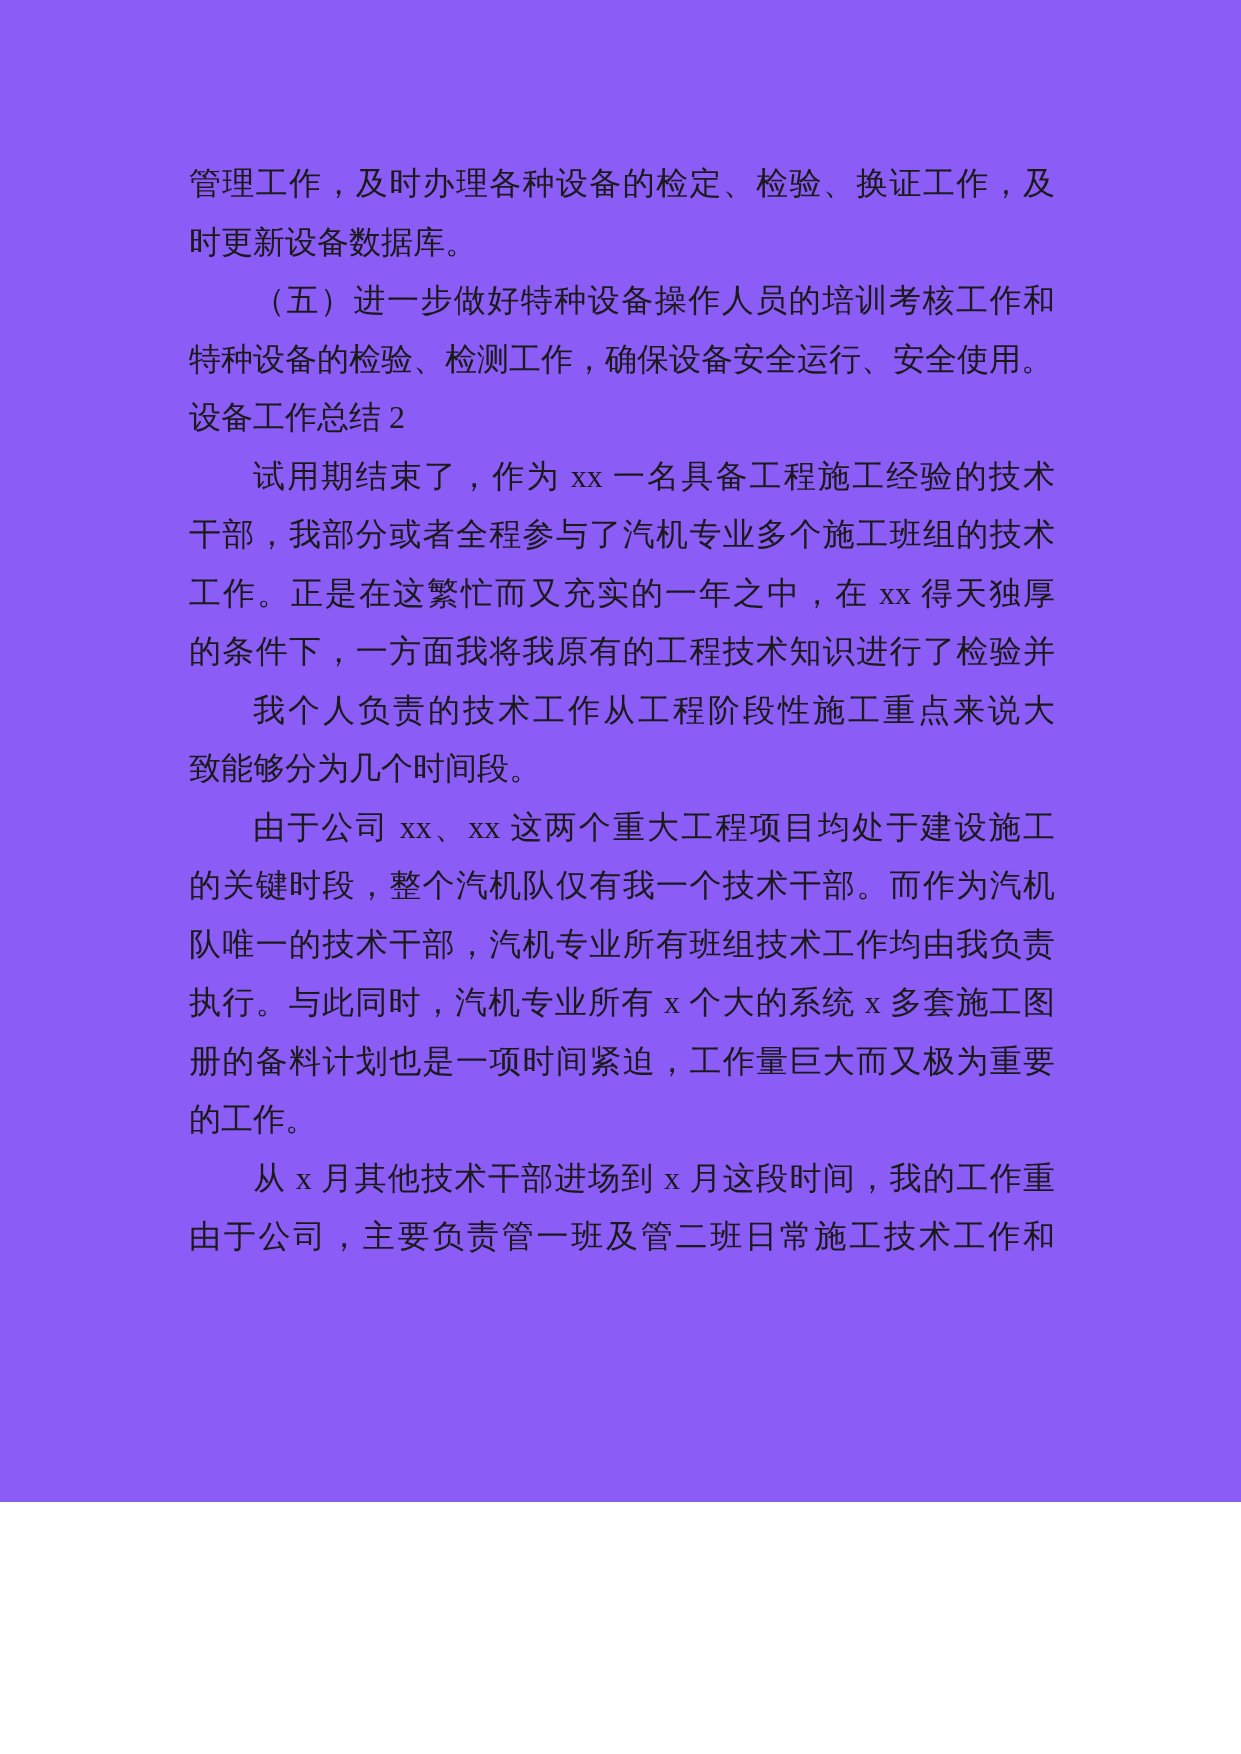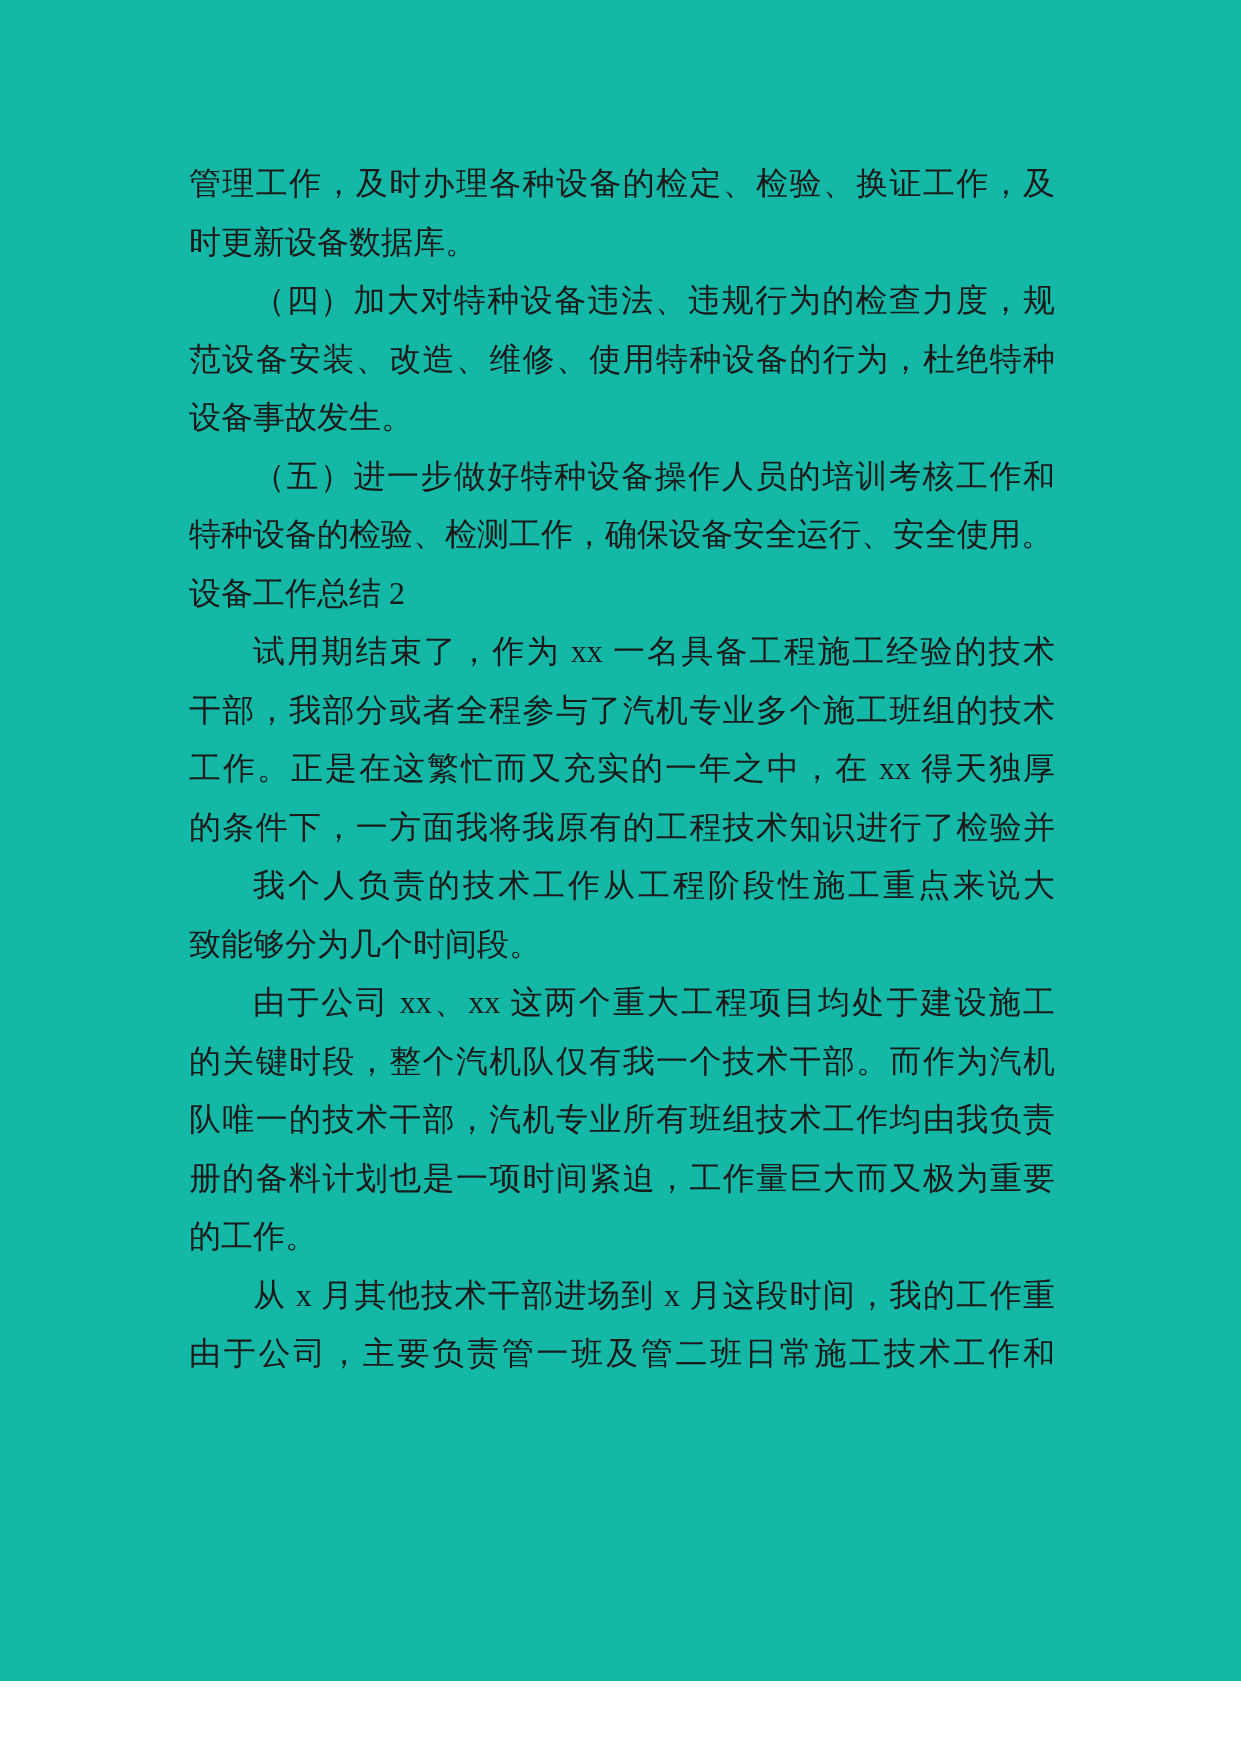--- a/index.html
+++ b/index.html
@@ -9,22 +9,22 @@
   body {
     width: 1241px;
     height: 1754px;
     background: #ffffff;
     font-family: "Liberation Serif", "DejaVu Serif", serif;
     overflow: hidden;
   }
   .page {
     position: relative;
     width: 1241px;
-    height: 1681px;
-    background: #14b8a6;
+    height: 1502px;
+    background: #8b5cf6;
   }
   .doc {
     position: absolute;
     left: 189px;
     top: 154px;
     width: 866px;
     color: #1a1a1a;
     font-size: 32px;
   }
   .para {
@@ -51,45 +51,41 @@
 </head>
 <body>
 
 <div class="page">
   <div class="doc" id="doc" style="color: rgb(26, 26, 26);">
       <div class="para">
         <div class="line">管理工作，及时办理各种设备的检定、检验、换证工作，及</div>
         <div class="line last">时更新设备数据库。</div>
       </div>
       <div class="para">
-        <div class="line indent">（四）加大对特种设备违法、违规行为的检查力度，规</div>
-        <div class="line">范设备安装、改造、维修、使用特种设备的行为，杜绝特种</div>
-        <div class="line last">设备事故发生。</div>
-      </div>
-      <div class="para">
         <div class="line indent">（五）进一步做好特种设备操作人员的培训考核工作和</div>
         <div class="line last">特种设备的检验、检测工作，确保设备安全运行、安全使用。</div>
       </div>
       <div class="para">
         <div class="line last">设备工作总结 2</div>
       </div>
       <div class="para">
         <div class="line indent">试用期结束了，作为 xx 一名具备工程施工经验的技术</div>
         <div class="line">干部，我部分或者全程参与了汽机专业多个施工班组的技术</div>
         <div class="line">工作。正是在这繁忙而又充实的一年之中，在 xx 得天独厚</div>
         <div class="line">的条件下，一方面我将我原有的工程技术知识进行了检验并</div>
       </div>
       <div class="para">
         <div class="line indent">我个人负责的技术工作从工程阶段性施工重点来说大</div>
         <div class="line last">致能够分为几个时间段。</div>
       </div>
       <div class="para">
         <div class="line indent">由于公司 xx、xx 这两个重大工程项目均处于建设施工</div>
         <div class="line">的关键时段，整个汽机队仅有我一个技术干部。而作为汽机</div>
         <div class="line">队唯一的技术干部，汽机专业所有班组技术工作均由我负责</div>
+        <div class="line">执行。与此同时，汽机专业所有 x 个大的系统 x 多套施工图</div>
         <div class="line">册的备料计划也是一项时间紧迫，工作量巨大而又极为重要</div>
         <div class="line last">的工作。</div>
       </div>
       <div class="para">
         <div class="line indent">从 x 月其他技术干部进场到 x 月这段时间，我的工作重</div>
         <div class="line">由于公司，主要负责管一班及管二班日常施工技术工作和</div>
       </div>
     </div>
 </div>
 

